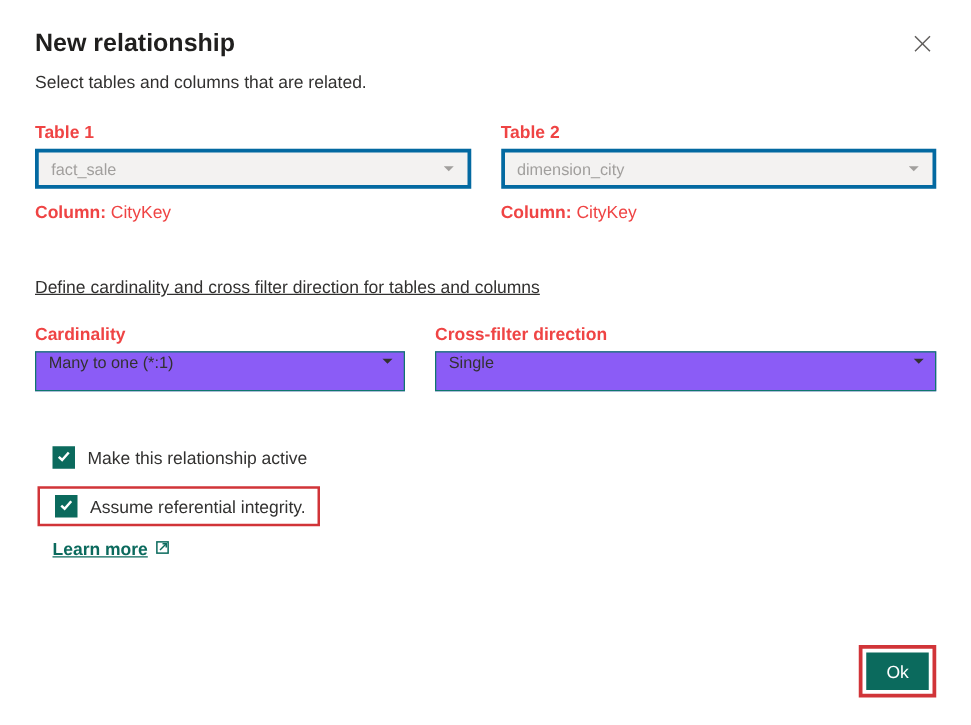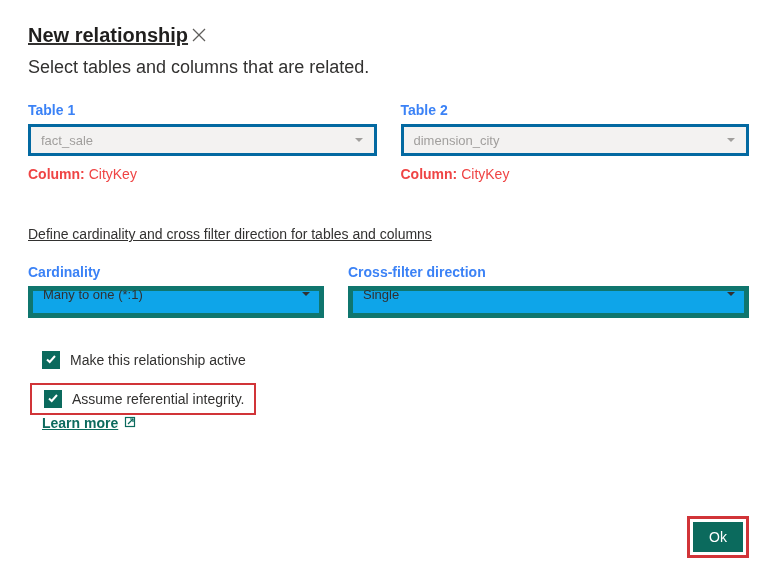--- a/index.html
+++ b/index.html
@@ -12,24 +12,23 @@
       font-size: 13px;
       color: #323130;
       background: #ffffff;
       width: 777px;
       height: 580px;
       padding: 24px 28px;
       position: relative;
     }
     .dialog-header {
       display: flex;
-      justify-content: flex-start;
+      justify-content: space-between;
       align-items: flex-start;
       margin-bottom: 8px;
-      text-decoration: underline;
     }
     .dialog-title {
       font-size: 20px;
       font-weight: 600;
       color: #201f1e;
     }
     .close-btn {
       background: none;
       border: none;
       cursor: pointer;
@@ -37,36 +36,36 @@
       color: #605e5c;
       display: flex;
       align-items: center;
       justify-content: center;
     }
     .close-btn svg {
       width: 14px;
       height: 14px;
     }
     .dialog-subtitle {
-      font-size: 18px;
+      font-size: 14px;
       color: #323130;
       margin-bottom: 24px;
     }
     .two-col {
       display: flex;
       gap: 24px;
     }
     .col {
       flex: 1;
       min-width: 0;
     }
     .field-label {
       font-size: 14px;
       font-weight: 600;
-      color: #3b82f6;
+      color: #ef4444;
       margin-bottom: 6px;
       display: block;
     }
     .select-disabled {
       width: 100%;
       height: 32px;
       padding: 0 10px;
       font-size: 13px;
       border: 3px solid #0369a1;
       background: #f3f2f1;
@@ -77,22 +76,22 @@
       cursor: not-allowed;
     }
     .select-disabled .chev {
       color: #a19f9d;
     }
     .select-active {
       width: 100%;
       height: 32px;
       padding: 0 8px 15px 10px;
       font-size: 13px;
-      border: 5px solid #0f766e;
-      background: #0ea5e9;
+      border: 1px solid #0f766e;
+      background: #8b5cf6;
       color: #323130;
       display: flex;
       align-items: center;
       justify-content: space-between;
       cursor: pointer;
     }
     .chev svg {
       width: 10px;
       height: 10px;
     }
@@ -139,20 +138,21 @@
       color: #323130;
       cursor: pointer;
     }
     .highlight-box {
       border: 2px solid #d13438;
       padding: 5px 10px 5px 12px;
       display: inline-flex;
       align-items: center;
       gap: 10px;
       margin-left: 2px;
+      margin-bottom: 10px;
     }
     .learn-more {
       display: inline-flex;
       align-items: center;
       gap: 6px;
       color: #0b6a5d;
       text-decoration: underline;
       font-size: 14px;
       cursor: pointer;
       margin-left: 14px;
@@ -247,21 +247,21 @@
     </div>
     <div class="col-info">
       <span class="lbl">Column:</span>
       <span>CityKey</span>
     </div>
   </div>
 </div>
 
 <p class="section-text">Define cardinality and cross filter direction for tables and columns</p>
 
-<div class="two-col" style="margin-bottom: 33px;">
+<div class="two-col" style="margin-bottom: 44px;">
   <div class="cardinality-col">
     <label class="field-label">Cardinality</label>
     <div class="select-active">
       <span>Many to one (*:1)</span>
       <span class="chev">
         <svg viewBox="0 0 10 10" fill="currentColor">
             <path d="M1 3 L5 7 L9 3 Z"></path>
           </svg>
       </span>
     </div>

